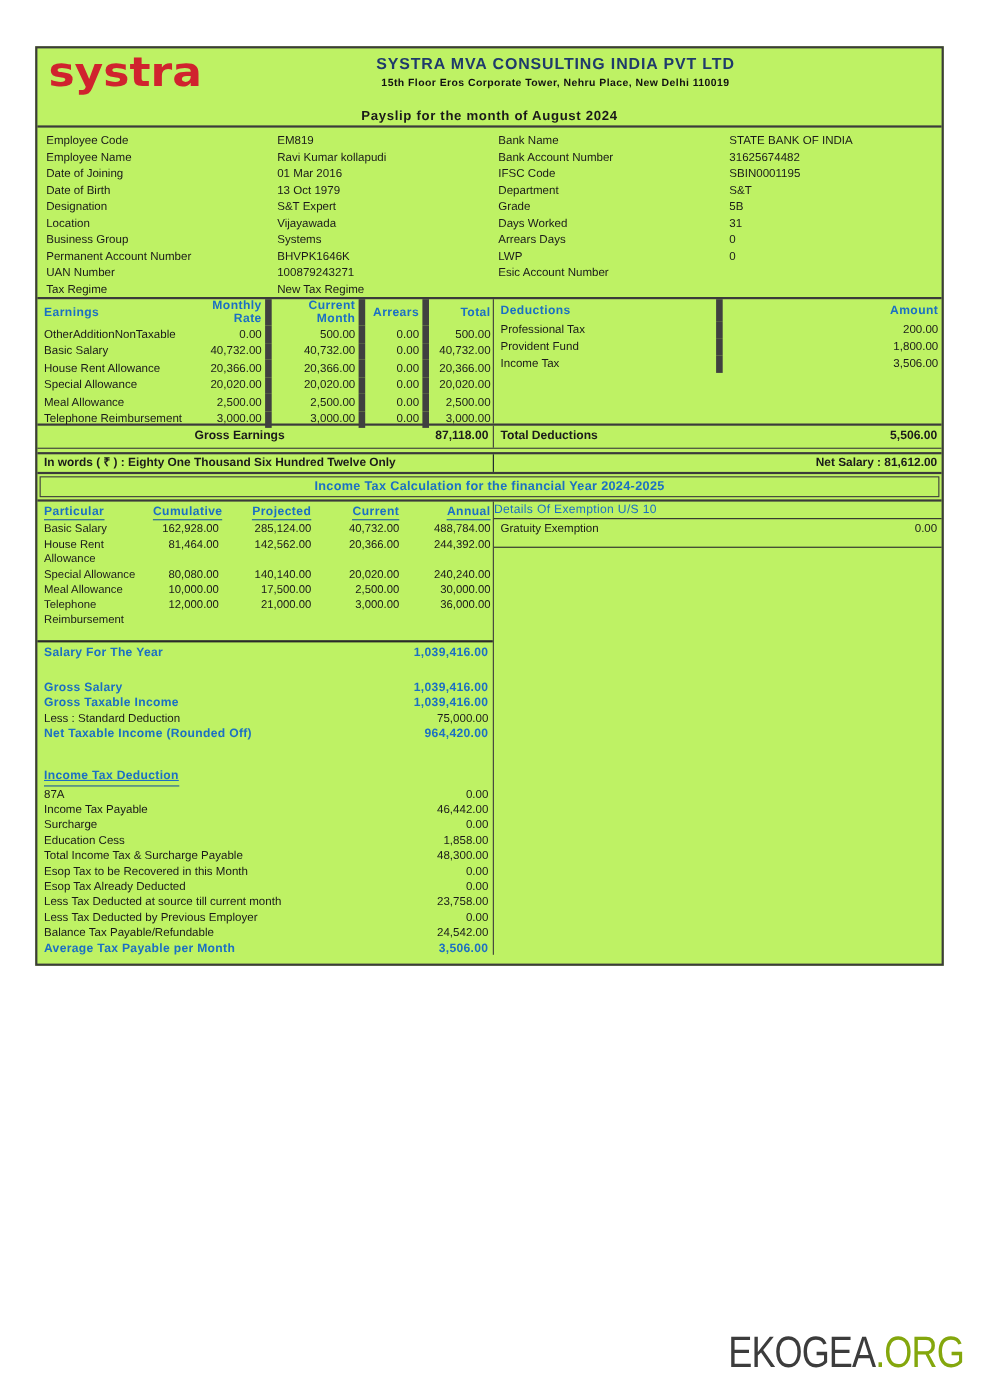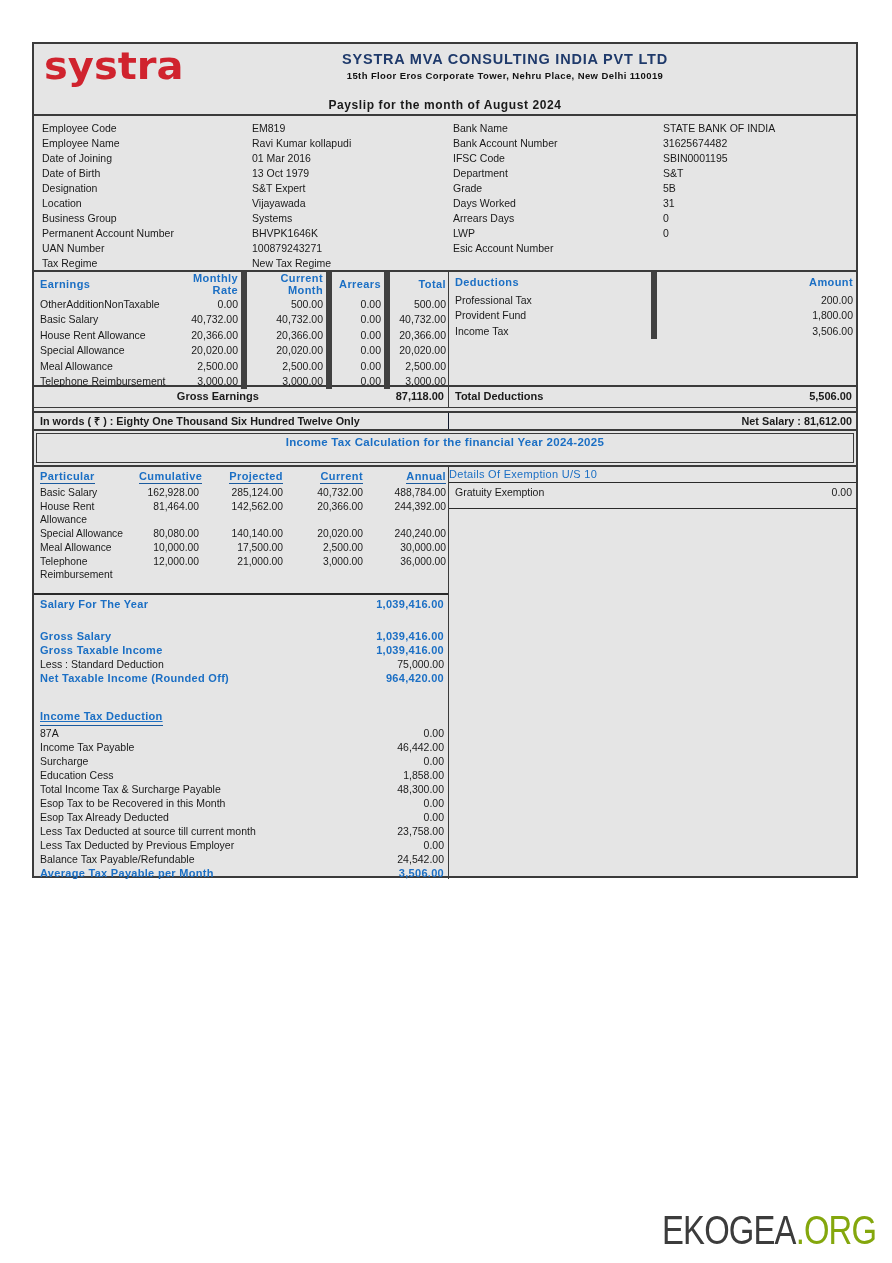--- a/index.html
+++ b/index.html
@@ -1,20 +1,20 @@
 <!DOCTYPE html>
 <html><head>
 <meta charset="utf-8">
 <style>
   * { box-sizing: border-box; margin: 0; padding: 0; }
   html,body { width:892px; height:1263px; background:#ffffff; }
   body { font-family:"Liberation Sans", sans-serif; color:#1a1a1a; position:relative; }
 
   .doc { position:absolute; left:32px; top:42px; width:826px; height:836px;
-         border:2px solid #3b3b3b; background:#e5e5e5; }
+         border:2px solid #3b3b3b; background:#bef264; }
 
   
   .hdr { position:relative; height:48px; padding-top:7px; }
   .logo { position:absolute; left:10px; top:4px; font-family:"DejaVu Sans",sans-serif;
           font-weight:bold; font-size:40px; line-height:40px; color:#d0232e;
           letter-spacing:0px; transform:scaleY(0.92); transform-origin:left top; }
   .companyName { text-align:center; font-weight:bold; font-size:14.5px; letter-spacing:0.8px;
                  color:#1f3a6b; padding-left:120px; }
   .companyAddr { text-align:center; font-weight:bold; font-size:9.5px; letter-spacing:0.4px;
                  color:#111; padding-left:120px; margin-top:3px; }
@@ -48,21 +48,21 @@
   .gl { padding-left:6px; flex:1; }
   .gv { padding-right:4px; }
 
   
   .inwords { display:flex; height:20px; margin-top:3px; border-top:2px solid #3b3b3b;
              border-bottom:2px solid #3b3b3b; font-weight:bold; font-size:10.8px; line-height:17px; }
   .iwL { width:415px; border-right:1px solid #0f172a; padding-left:6px; }
   .iwR { flex:1; text-align:right; padding-right:4px; }
 
   
-  .taxTitle { height:30px; margin:2px 2px 0 2px; border:1.5px solid #3b3b3b; text-align:center;
+  .taxTitle { height:19px; margin:2px 2px 0 2px; border:1.5px solid #3b3b3b; text-align:center;
               color:#1b6fc4; font-weight:bold; font-size:11.5px; letter-spacing:0.3px; line-height:17px; }
 
   
   .taxSec { display:flex; border-top:2px solid #3b3b3b; margin-top:2px; height:414px; }
   .taxLeft { width:415px; border-right:1px solid #3b3b3b; padding-top:2px; }
   .taxRight { flex:1; }
 
   .taxTbl th { height:16px; font-size:11px; }
   .taxTbl th span { display:inline-block; border-bottom:1.5px solid #1a5a9e; padding-bottom:1px; }
   .taxTbl td { height:14px; line-height:13px; vertical-align:top; padding-top:1px; font-size:10.3px; }

